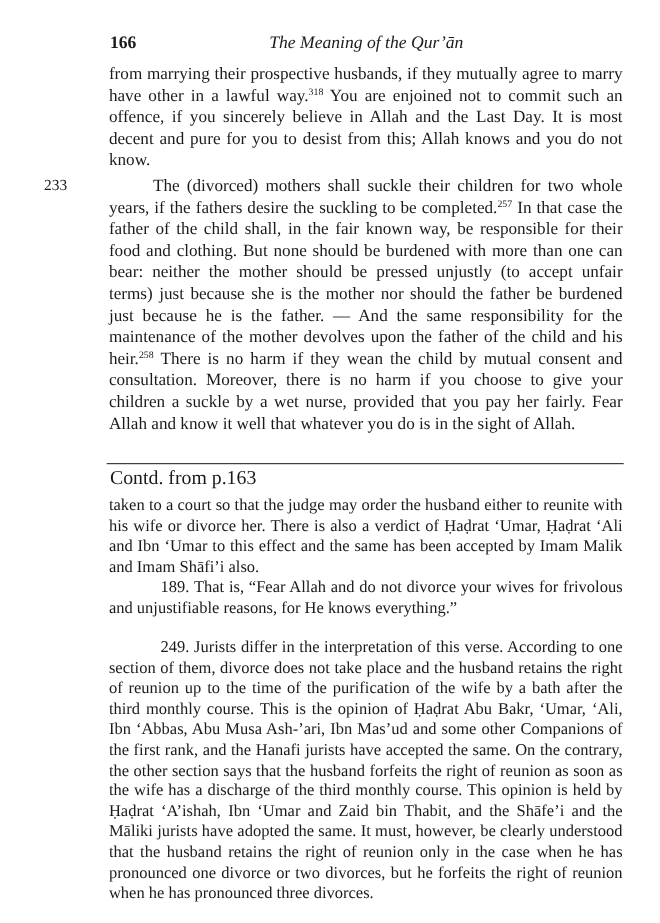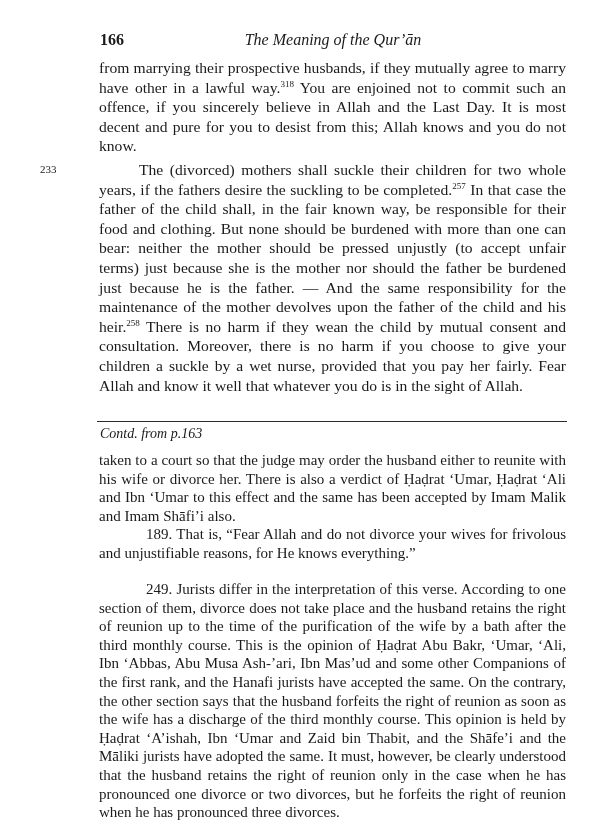--- a/index.html
+++ b/index.html
@@ -42,42 +42,41 @@
       line-height: 19.6px;
       text-align: justify;
       margin: 0;
     }
     .main-text.p1 { top: 58px; }
     .main-text.p2 { top: 160px; text-indent: 40px; }
     .verse-num {
       position: absolute;
       left: 40px;
       top: 160px;
-      font-size: 11px;
+      font-size: 14px;
       line-height: 19.6px;
     }
     sup {
       font-size: 9px;
       line-height: 0;
       vertical-align: 6px;
     }
     .divider {
       position: absolute;
       left: 97px;
       width: 470px;
       top: 421px;
       height: 0;
       border-top: 1.5px solid #2b2b2b;
     }
     .contd {
       position: absolute;
       left: 100px;
       top: 425px;
-      font-size: 14px;
-      font-style: italic;
+      font-size: 18px;
       line-height: 18px;
     }
     .fn {
       position: absolute;
       left: 99px;
       width: 467px;
       font-size: 15px;
       line-height: 18.6px;
       text-align: justify;
       margin: 0;

